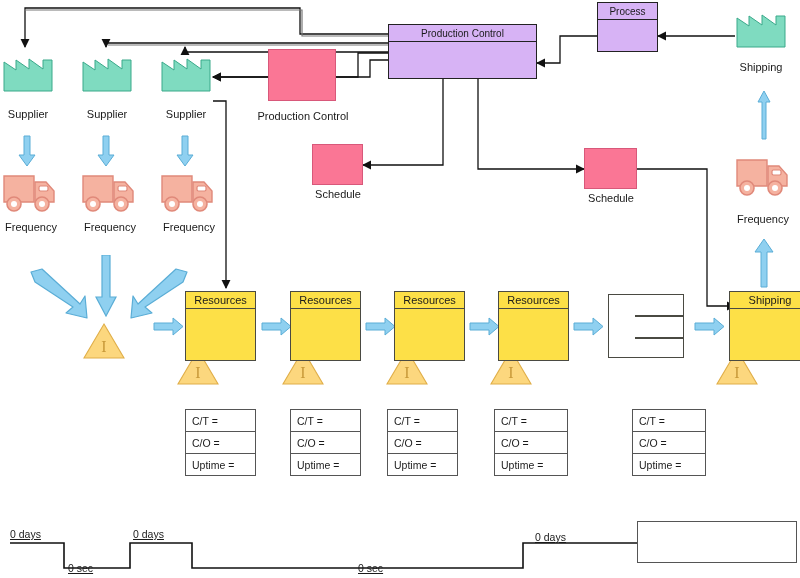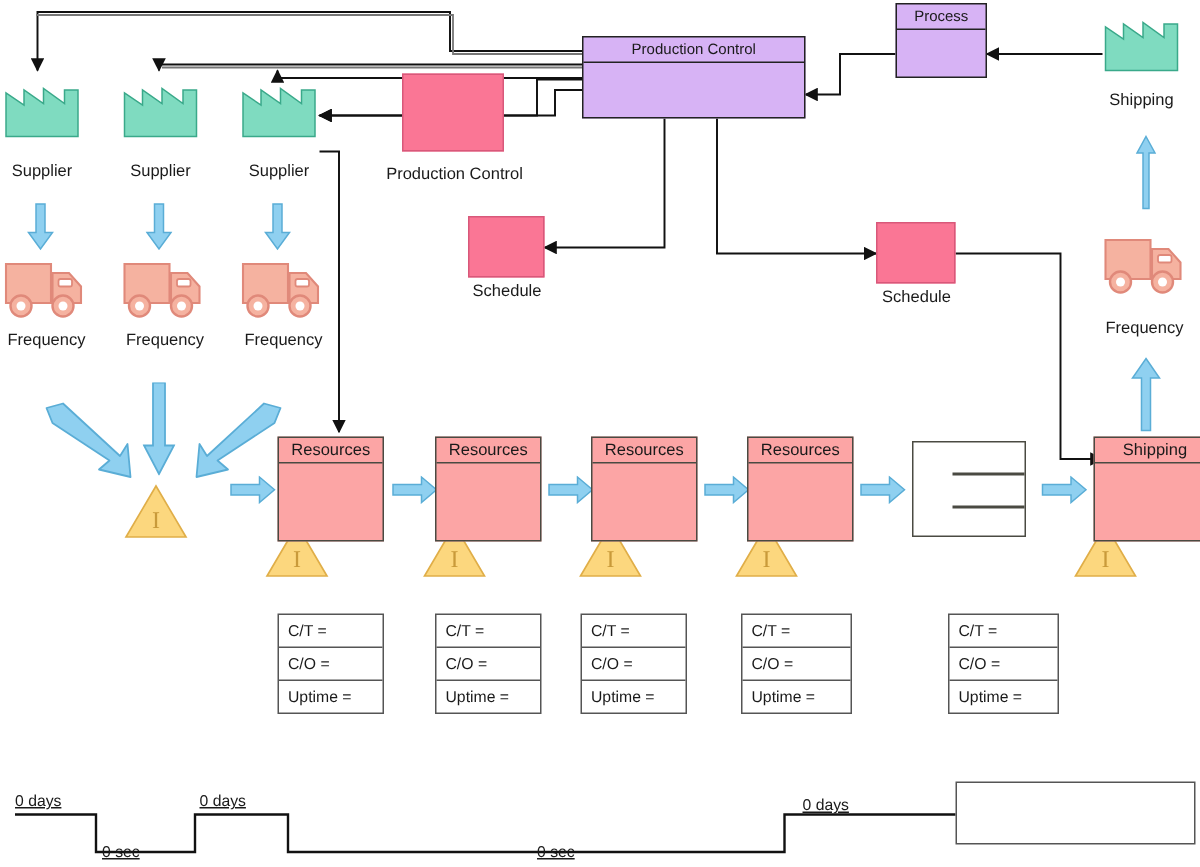--- a/index.html
+++ b/index.html
@@ -35,21 +35,21 @@
   }
 
   
   .factory svg { display: block; }
 
   
   .truck svg { display: block; }
 
   
   .procbox {
-    background: #fca5a5;
+    background: #fde047;
     border: 1.6px solid #4a4a42;
     display: flex;
     flex-direction: column;
   }
   .procbox .hdr {
     height: 17px;
     border-bottom: 1.6px solid #4a4a42;
     font-size: 11px;
     color: #1a1a1a;
     display: flex;

